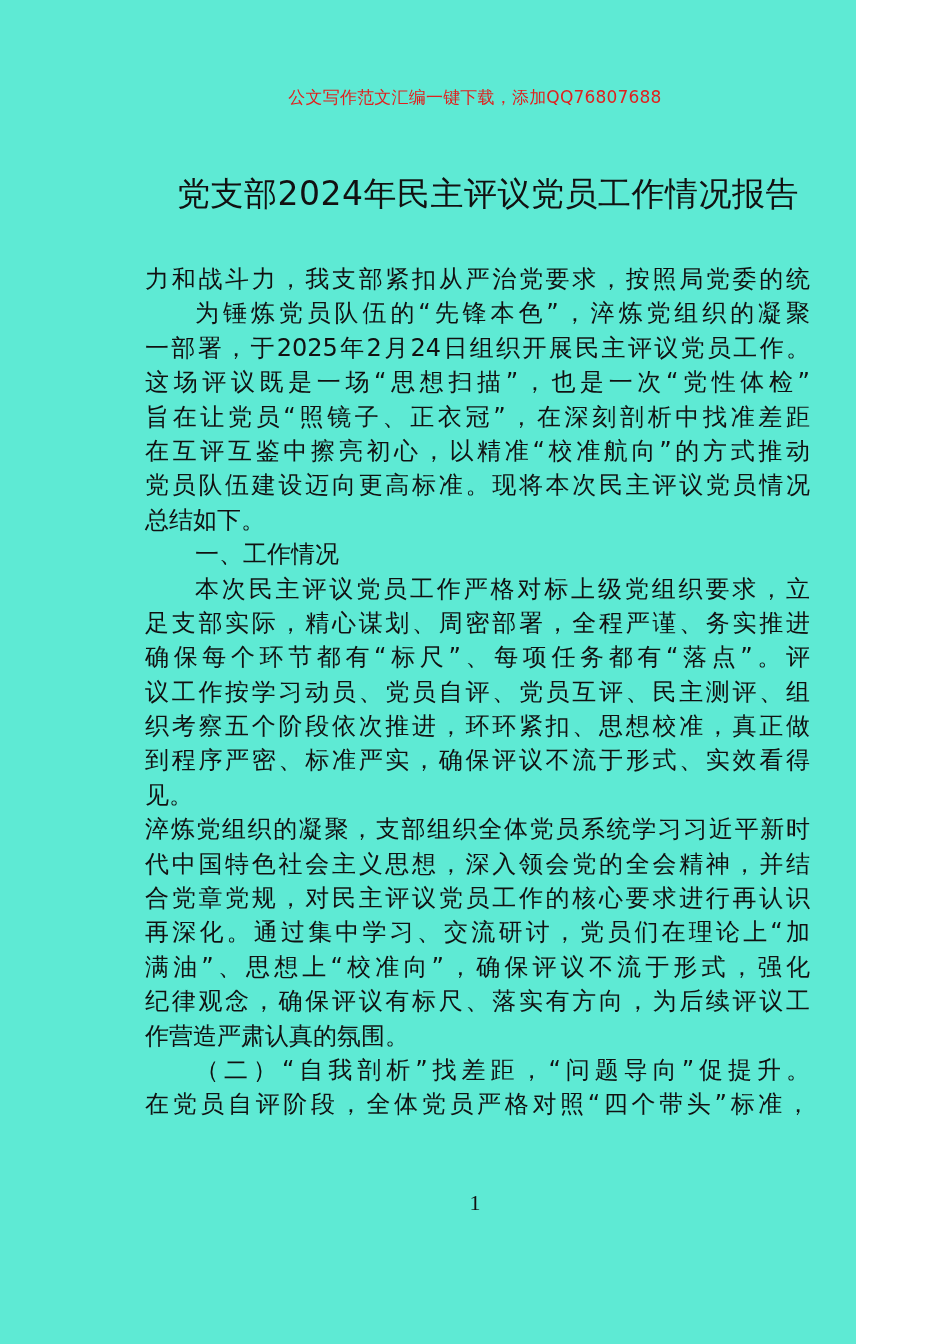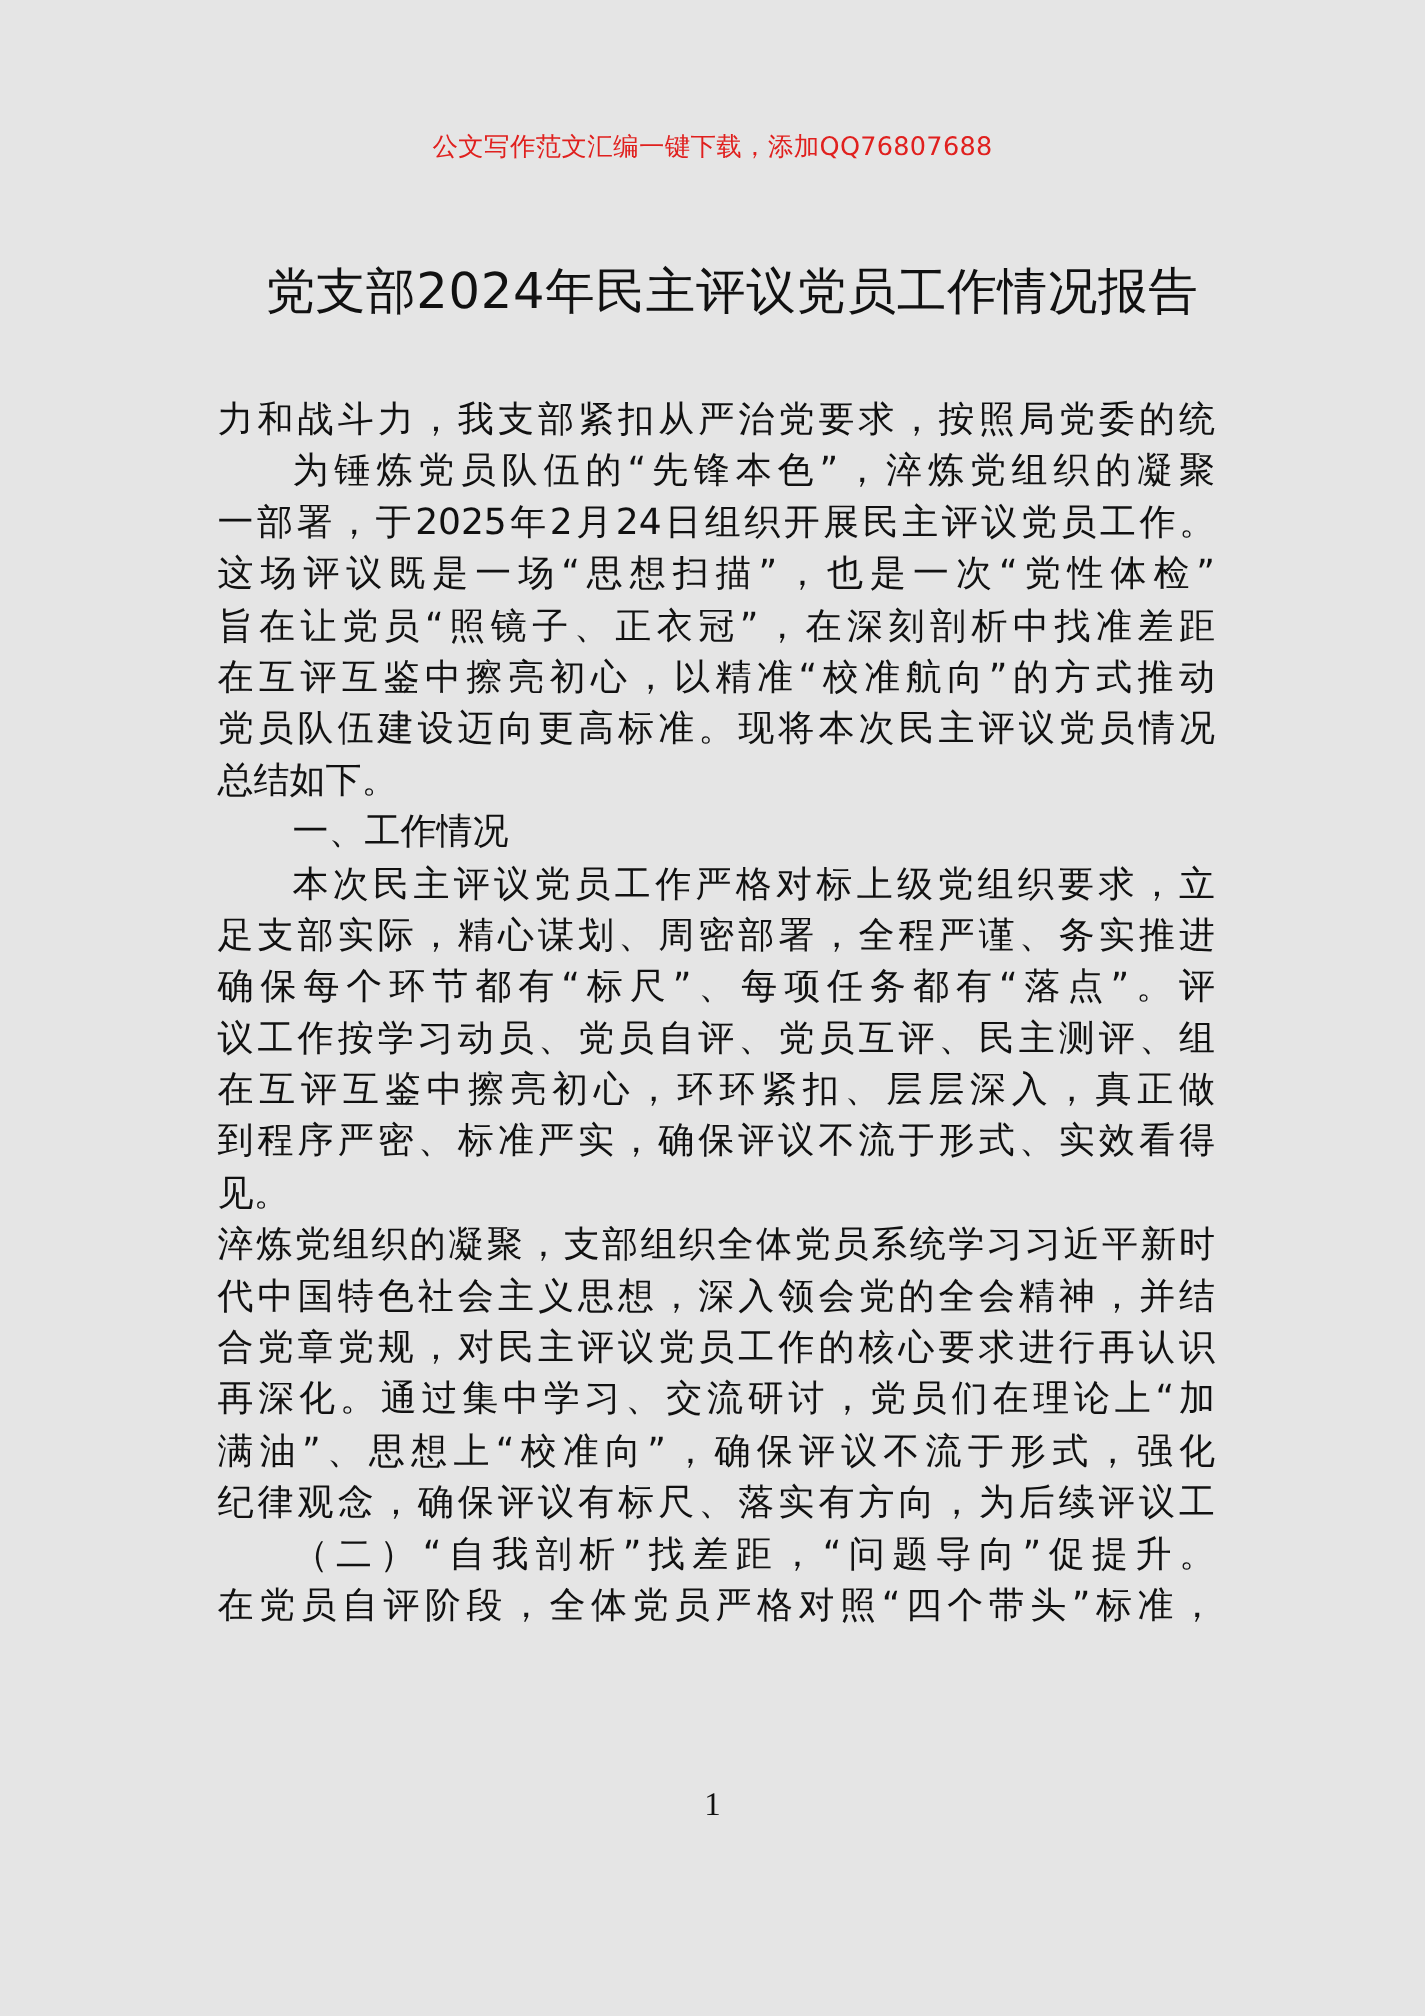--- a/index.html
+++ b/index.html
@@ -11,23 +11,23 @@
     width: 950px;
     height: 1344px;
     position: relative;
     overflow: hidden;
     font-family: "DejaVu Sans", "Liberation Sans", sans-serif;
     color: #111111;
   }
   .page {
     position: absolute;
     left: 0; top: 0;
-    width: 950px;
+    width: 856px;
     height: 1344px;
-    background: #e5e5e5;
+    background: #5eead4;
   }
   .banner {
     position: absolute;
     top: 86px;
     left: 0;
     width: 950px;
     text-align: center;
     font-size: 17px;
     color: #e0201e;
     letter-spacing: 0.2px;
@@ -88,26 +88,27 @@
       <div class="line justify">这场评议既是一场“思想扫描”，也是一次“党性体检”</div>
       <div class="line justify">旨在让党员“照镜子、正衣冠”，在深刻剖析中找准差距</div>
       <div class="line justify">在互评互鉴中擦亮初心，以精准“校准航向”的方式推动</div>
       <div class="line justify">党员队伍建设迈向更高标准。现将本次民主评议党员情况</div>
       <div class="line">总结如下。</div>
       <div class="line indent">一、工作情况</div>
       <div class="line indent justify">本次民主评议党员工作严格对标上级党组织要求，立</div>
       <div class="line justify">足支部实际，精心谋划、周密部署，全程严谨、务实推进</div>
       <div class="line justify">确保每个环节都有“标尺”、每项任务都有“落点”。评</div>
       <div class="line justify">议工作按学习动员、党员自评、党员互评、民主测评、组</div>
-      <div class="line justify">在互评互鉴中擦亮初心，环环紧扣、层层深入，真正做</div>
+      <div class="line justify">织考察五个阶段依次推进，环环紧扣、思想校准，真正做</div>
       <div class="line justify">到程序严密、标准严实，确保评议不流于形式、实效看得</div>
       <div class="line">见。</div>
       <div class="line justify">淬炼党组织的凝聚，支部组织全体党员系统学习习近平新时</div>
       <div class="line justify">代中国特色社会主义思想，深入领会党的全会精神，并结</div>
       <div class="line justify">合党章党规，对民主评议党员工作的核心要求进行再认识</div>
       <div class="line justify">再深化。通过集中学习、交流研讨，党员们在理论上“加</div>
       <div class="line justify">满油”、思想上“校准向”，确保评议不流于形式，强化</div>
       <div class="line justify">纪律观念，确保评议有标尺、落实有方向，为后续评议工</div>
+      <div class="line">作营造严肃认真的氛围。</div>
       <div class="line indent justify">（二）“自我剖析”找差距，“问题导向”促提升。</div>
       <div class="line justify">在党员自评阶段，全体党员严格对照“四个带头”标准，</div>
     </div>
   <div class="page-number">1</div>
 </div>
 
 </body></html>

